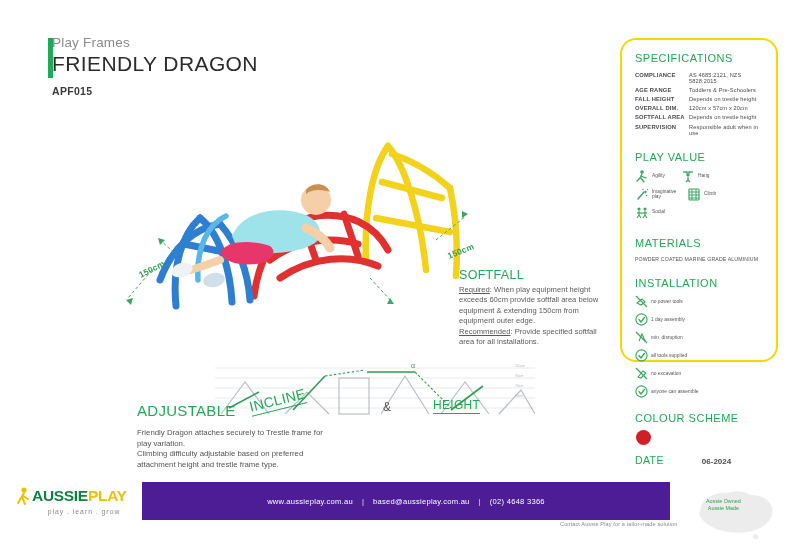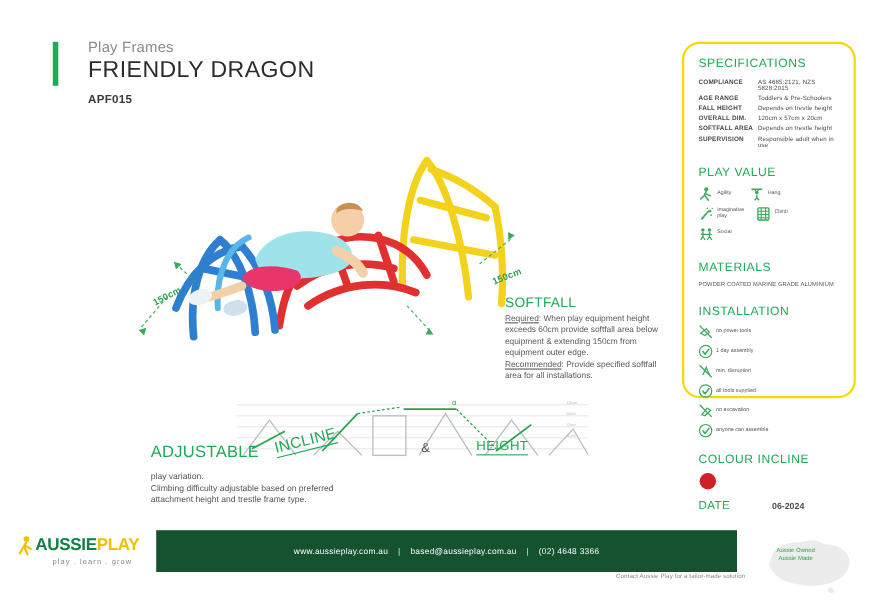--- a/index.html
+++ b/index.html
@@ -12,21 +12,21 @@
     color: #4a4a4a;
   }
   .sheet { position: absolute; inset: 0; background: #fff; }
 
   
   .header { position: absolute; left: 48px; top: 34px; }
   .header-bar {
     position: absolute; left: 0; top: 4px;
     width: 5px; height: 40px; background: #1faa55;
   }
-  .header-text { padding-left: 4px; margin-left: 28px; }
+  .header-text { padding-left: 4px; }
   .kicker {
     font-size: 13.5px; color: #8b8b8b; letter-spacing: .2px;
     line-height: 17px;
   }
   .prod-title {
     font-size: 21px; color: #2b2b2b; letter-spacing: .4px;
     line-height: 25px; font-weight: 400;
   }
   .prod-code {
     font-size: 10.5px; color: #3a3a3a; font-weight: bold;
@@ -113,21 +113,21 @@
     width: 15px; height: 15px; border-radius: 50%;
     background: #cf2027; margin: 5px 0 9px 1px;
   }
   .date-row { display: flex; align-items: baseline; }
   .date-k { font-size: 10.5px; color: #1faa55; letter-spacing: .4px; }
   .date-v { font-size: 8px; color: #4a4a4a; font-weight: bold; margin-left: 38px; }
 
   
   .footer-bar {
     position: absolute; left: 142px; top: 482px;
-    width: 528px; height: 38px; background: #14532d;
+    width: 528px; height: 38px; background: #4c1d95;
   }
   .footer-contact {
     position: absolute; left: 0; top: 0; width: 100%; height: 100%;
     display: flex; align-items: center; justify-content: center;
     color: #fff; font-size: 7.6px; letter-spacing: .25px;
   }
   .footer-contact span.sep { margin: 0 9px; opacity: .85; }
   .footer-tagline {
     position: absolute; left: 560px; top: 521px;
     font-size: 5.6px; color: #8a8a8a; letter-spacing: .1px;
@@ -270,20 +270,21 @@
   </div>
 
   <div class="adjust-row">
     <div class="adjust-word adj-adjustable">ADJUSTABLE</div>
     <div class="adjust-word adj-incline">INCLINE</div>
     <div class="adjust-word adj-amp">&amp;</div>
     <div class="adjust-word adj-height">HEIGHT</div>
   </div>
 
   <div class="adjust-note">
+    <div>Friendly Dragon attaches securely to Trestle frame for</div>
     <div>play variation.</div>
     <div>Climbing difficulty adjustable based on preferred</div>
     <div>attachment height and trestle frame type.</div>
   </div>
 
   <div class="spec-panel">
 
     <div class="spec-h">SPECIFICATIONS</div>
     <table class="spec-table">
       <tbody id="spec-rows">
@@ -411,21 +412,21 @@
         <div class="inst-item">
           <svg class="inst-ico" viewBox="0 0 13 13">
             <circle cx="6.5" cy="6.5" r="5.6" fill="none" stroke="#3aa85e" stroke-width="1.1"></circle>
             <path d="M4 6.6 L6 9 L9.4 4.4" stroke="#3aa85e" stroke-width="1.4" fill="none" stroke-linecap="round" stroke-linejoin="round"></path>
           </svg>
           <span class="inst-label">anyone can assemble</span>
         </div>
       </div>
 
     <div class="sec-gap"></div>
-    <div class="spec-h">COLOUR INCLINE</div>
+    <div class="spec-h">COLOUR SCHEME</div>
     <div class="colour-dot" id="colour-dot" style="background: rgb(207, 32, 39);"></div>
 
     <div class="date-row">
       <div class="date-k">DATE</div>
       <div class="date-v">06-2024</div>
     </div>
   </div>
 
   <div class="logo">
     <div class="logo-row">

